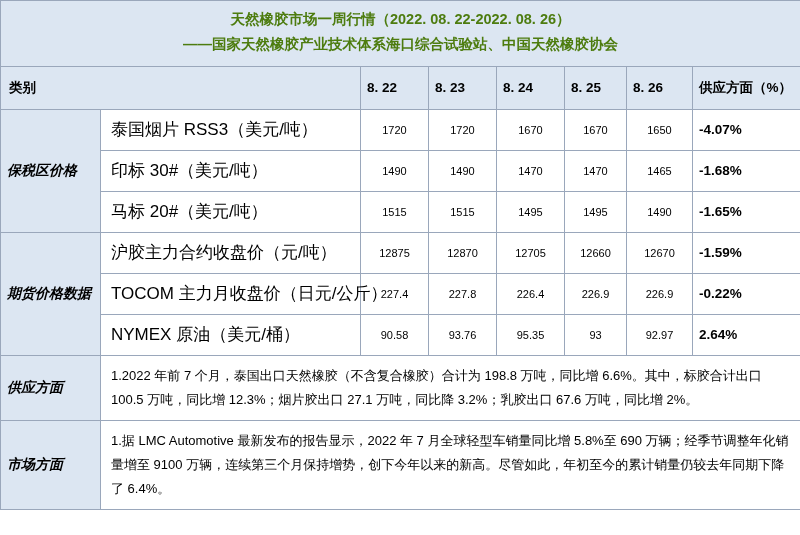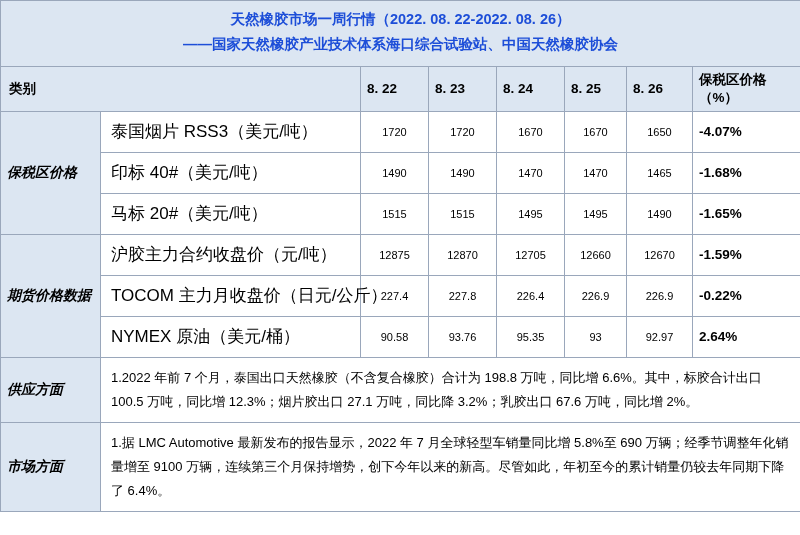--- a/index.html
+++ b/index.html
@@ -31,21 +31,21 @@
     vertical-align: middle;
     background: #ffffff;
   }
   .title-cell {
     background: #dce6f2 !important;
     text-align: center;
     font-weight: bold;
     font-size: 14.5px;
     line-height: 1.75;
     padding: 6px 8px 8px 8px !important;
-    color: #1d4ed8;
+    color: #4d7c0f;
   }
   .title-line1 { display: block; }
   .title-line2 { display: block; }
 
   .hdr {
     background: #dce6f2 !important;
     font-weight: bold;
     text-align: left;
     font-size: 13.5px;
     height: 34px;
@@ -122,35 +122,35 @@
       </td>
     </tr>
 
     <tr>
       <td class="hdr left" colspan="2">类别</td>
       <td class="hdr">8. 22</td>
       <td class="hdr">8. 23</td>
       <td class="hdr">8. 24</td>
       <td class="hdr">8. 25</td>
       <td class="hdr">8. 26</td>
-      <td class="hdr">保税区价格（%）</td>
+      <td class="hdr">供应方面（%）</td>
     </tr>
 
     <tr class="datarow">
       <td class="rowlabel" rowspan="3">保税区价格</td>
       <td class="itemname">泰国烟片 RSS3（美元/吨）</td>
       <td class="num">1720</td>
       <td class="num">1720</td>
       <td class="num">1670</td>
       <td class="num">1670</td>
       <td class="num">1650</td>
       <td class="chg">-4.07%</td>
     </tr>
     <tr class="datarow">
-      <td class="itemname">印标 40#（美元/吨）</td>
+      <td class="itemname">印标 30#（美元/吨）</td>
       <td class="num">1490</td>
       <td class="num">1490</td>
       <td class="num">1470</td>
       <td class="num">1470</td>
       <td class="num">1465</td>
       <td class="chg">-1.68%</td>
     </tr>
     <tr class="datarow">
       <td class="itemname">马标 20#（美元/吨）</td>
       <td class="num">1515</td>

